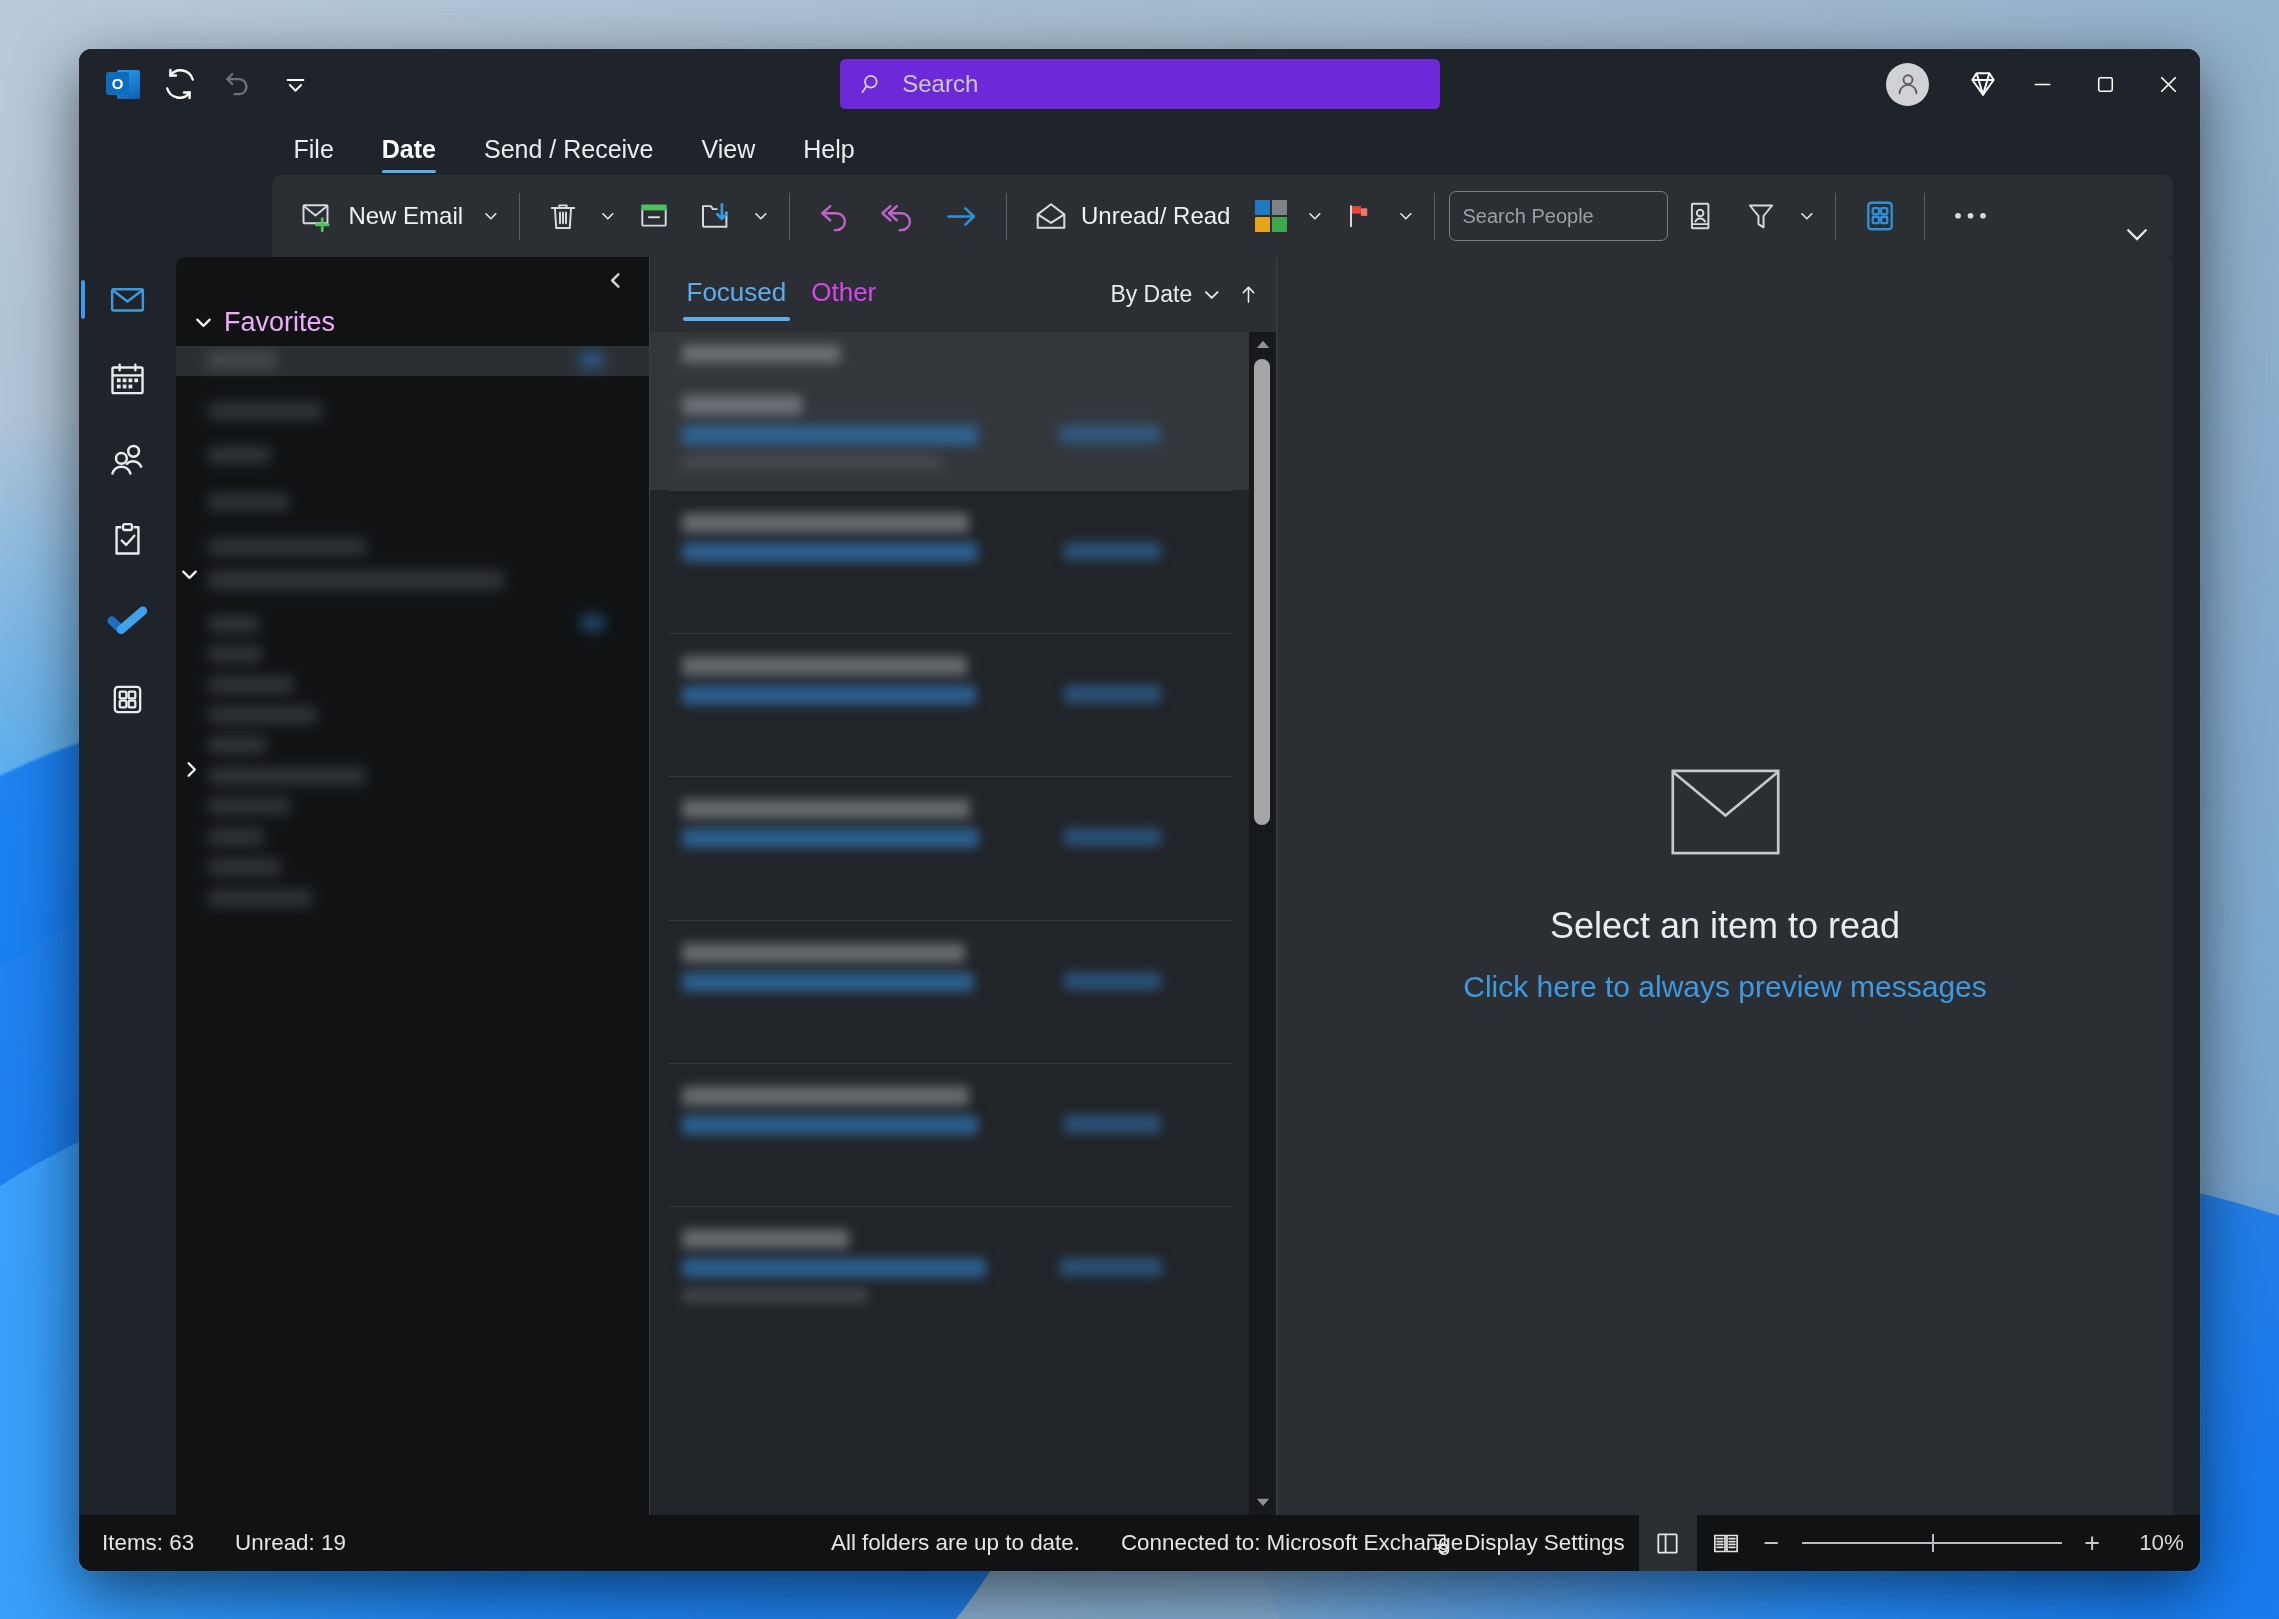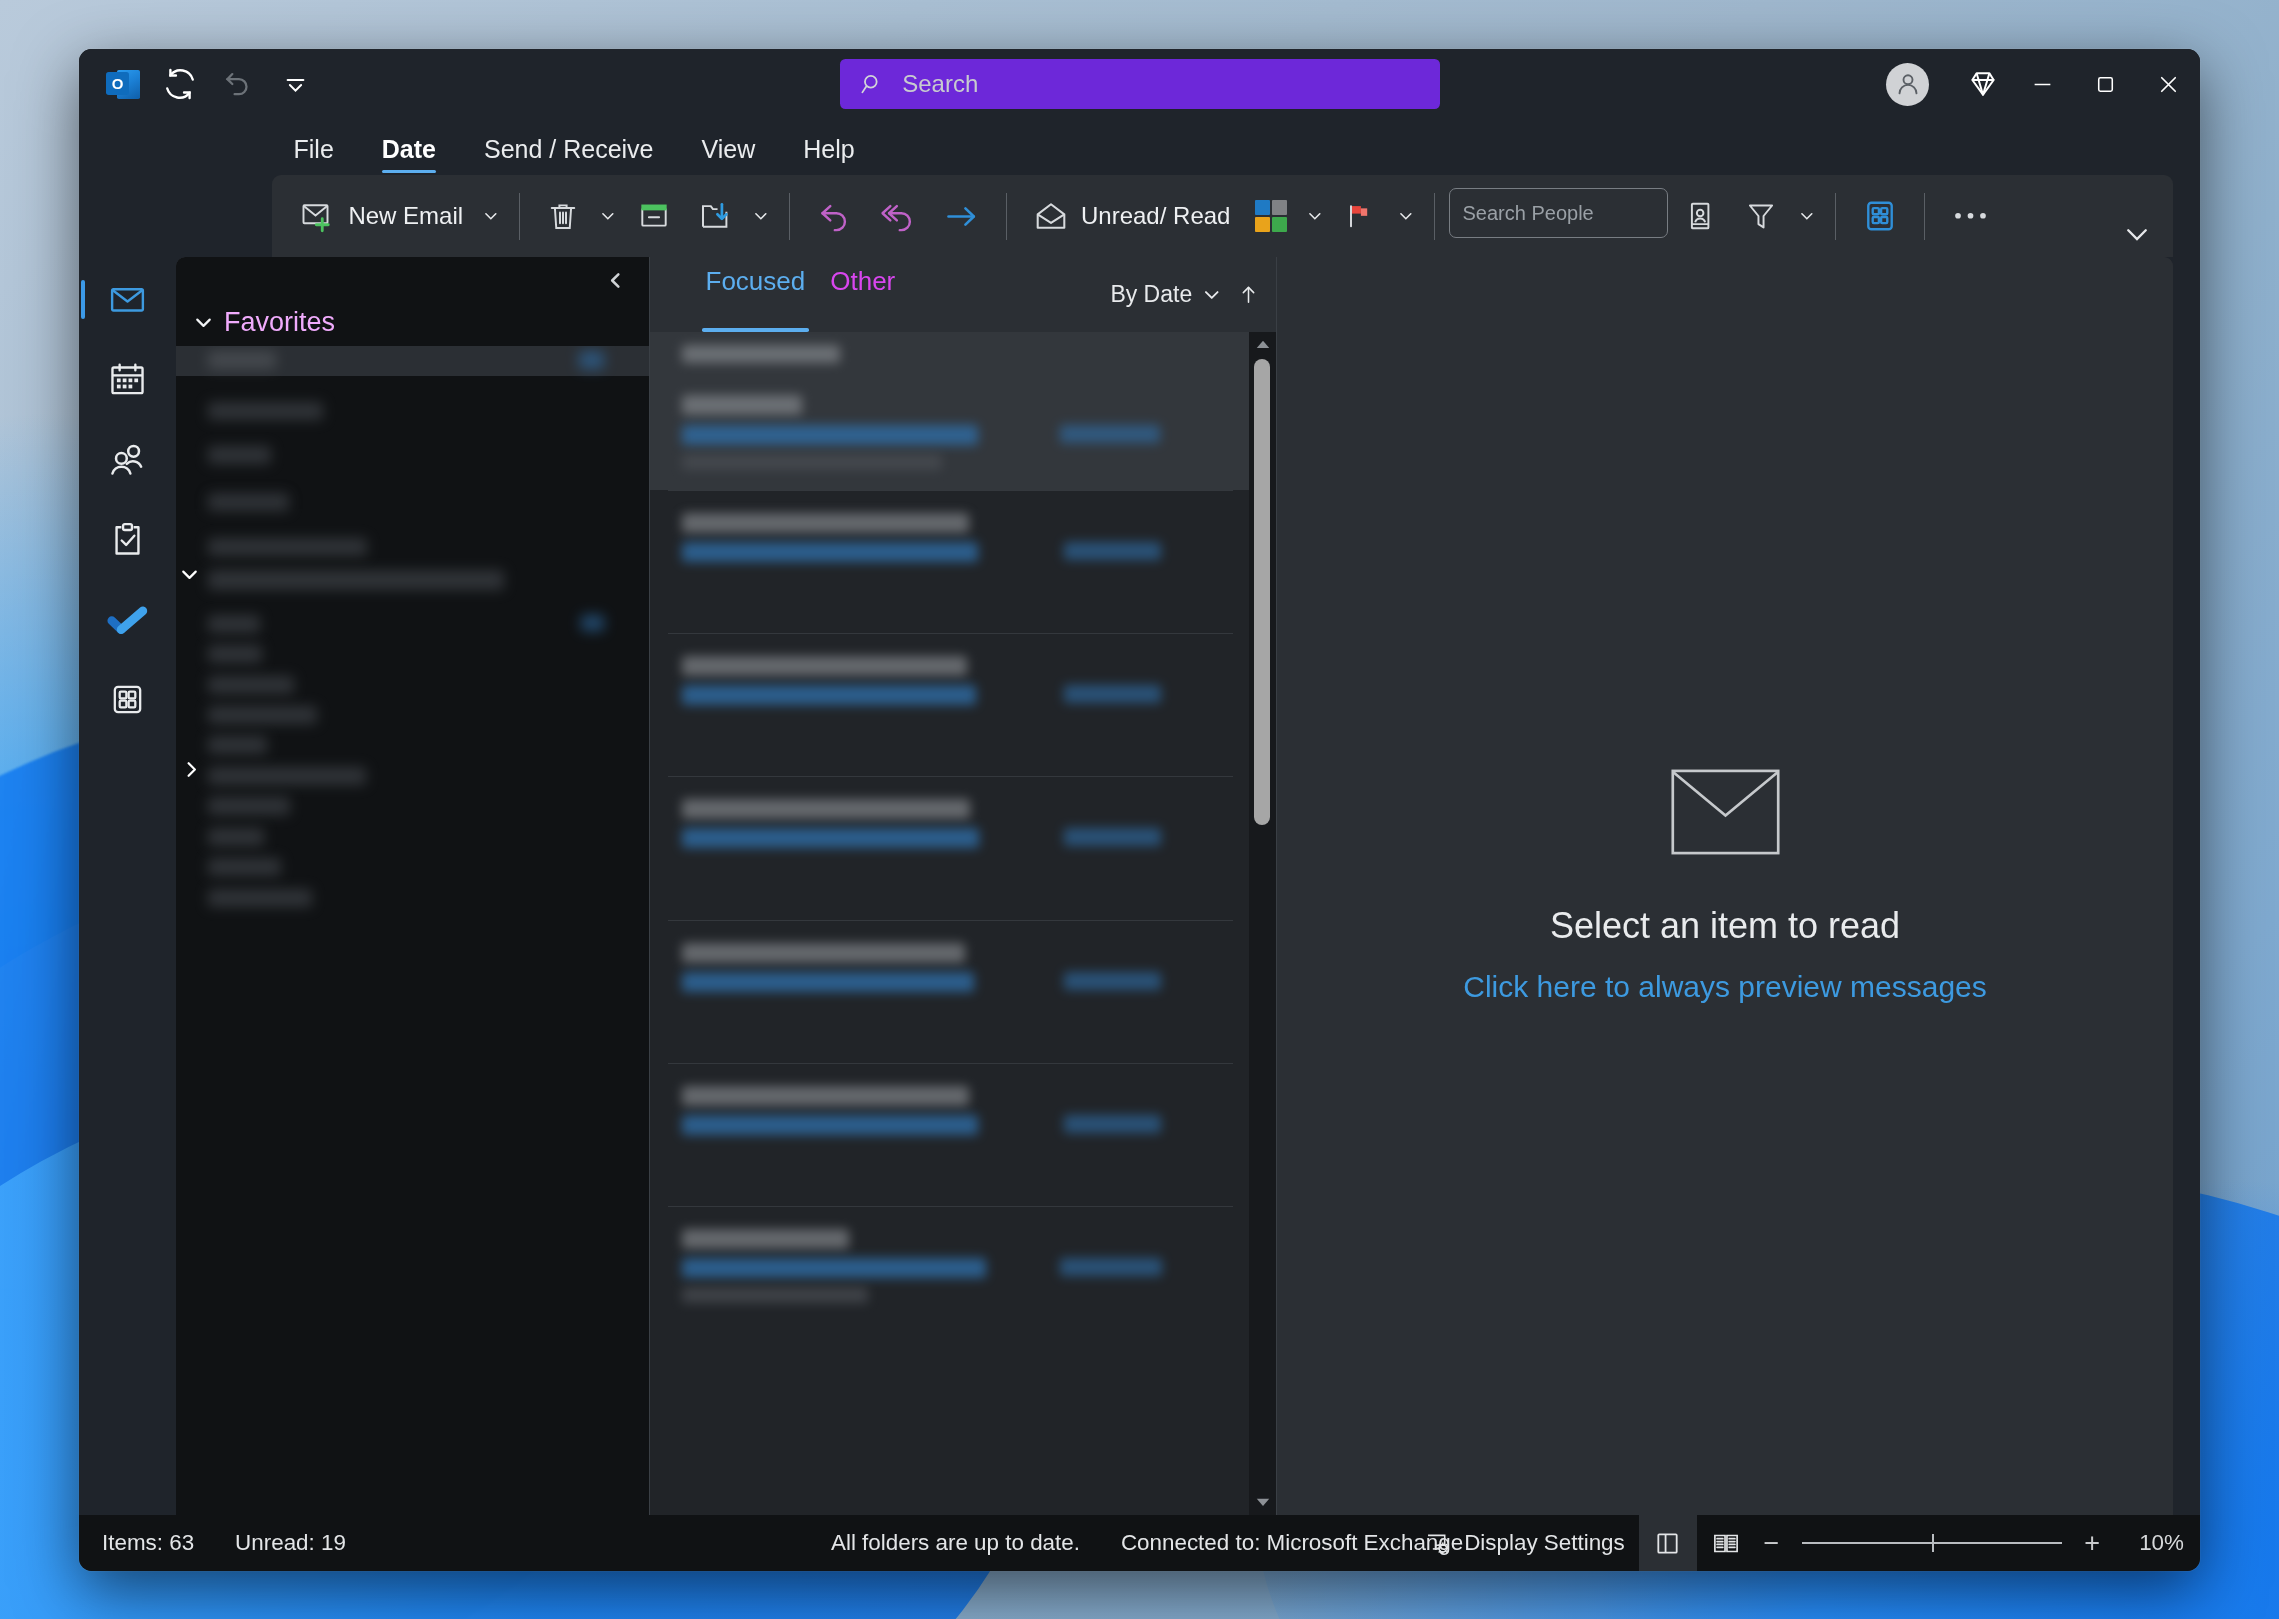--- a/index.html
+++ b/index.html
@@ -139,21 +139,21 @@
   
   .ribbon {
     margin: 0 27px 0 193px;
     height: 82px; flex: 0 0 82px;
     background: #2b2f34;
     border-radius: 9px 9px 0 0;
     display: flex; align-items: center;
     padding: 0 16px;
     position: relative;
   }
-  .rgrp { display: flex; align-items: flex-start; gap: 3.6px; }
+  .rgrp { display: flex; align-items: center; gap: 3.6px; }
   .rsep { width: 0.9px; height: 47px; background: #5a5f65; margin: 0 14.3px; }
   .rbtn {
     display: flex; align-items: center; gap: 10.7px;
     height: 56px; padding: 0 10.7px; border-radius: 4.5px;
     color: #eef0f2; font-size: 24px; white-space: nowrap;
   }
   .caret { width: 27px; height: 56px; display: flex; align-items: center; justify-content: center; border-radius: 4.5px; }
   .people-search {
     width: 219px; height: 50px;
     border: 0.9px solid #787d83; border-radius: 7px;
@@ -231,22 +231,22 @@
   
   .msg-pane {
     width: 627px; flex: 0 0 627px;
     background: #2b2f34;
     display: flex; flex-direction: column;
     position: relative;
     border-left: 0.9px solid #3a3f45;
   }
   .msg-header {
     height: 75px; flex: 0 0 75px;
-    display: flex; 
-    padding: 0 16px 0 43px;
+    display: flex; align-items: center;
+    padding: 0 16px 0 24px;
     gap: 0;
   }
   .pivot {
     font-size: 26px; color: #d946ef;
     padding: 9px 12.5px 12.5px 12.5px;
     position: relative; white-space: nowrap;
   }
   .pivot.active { color: #5caeef; }
   .pivot.active::after {
     content: ""; position: absolute; left: 9px; right: 9px; bottom: 0;

